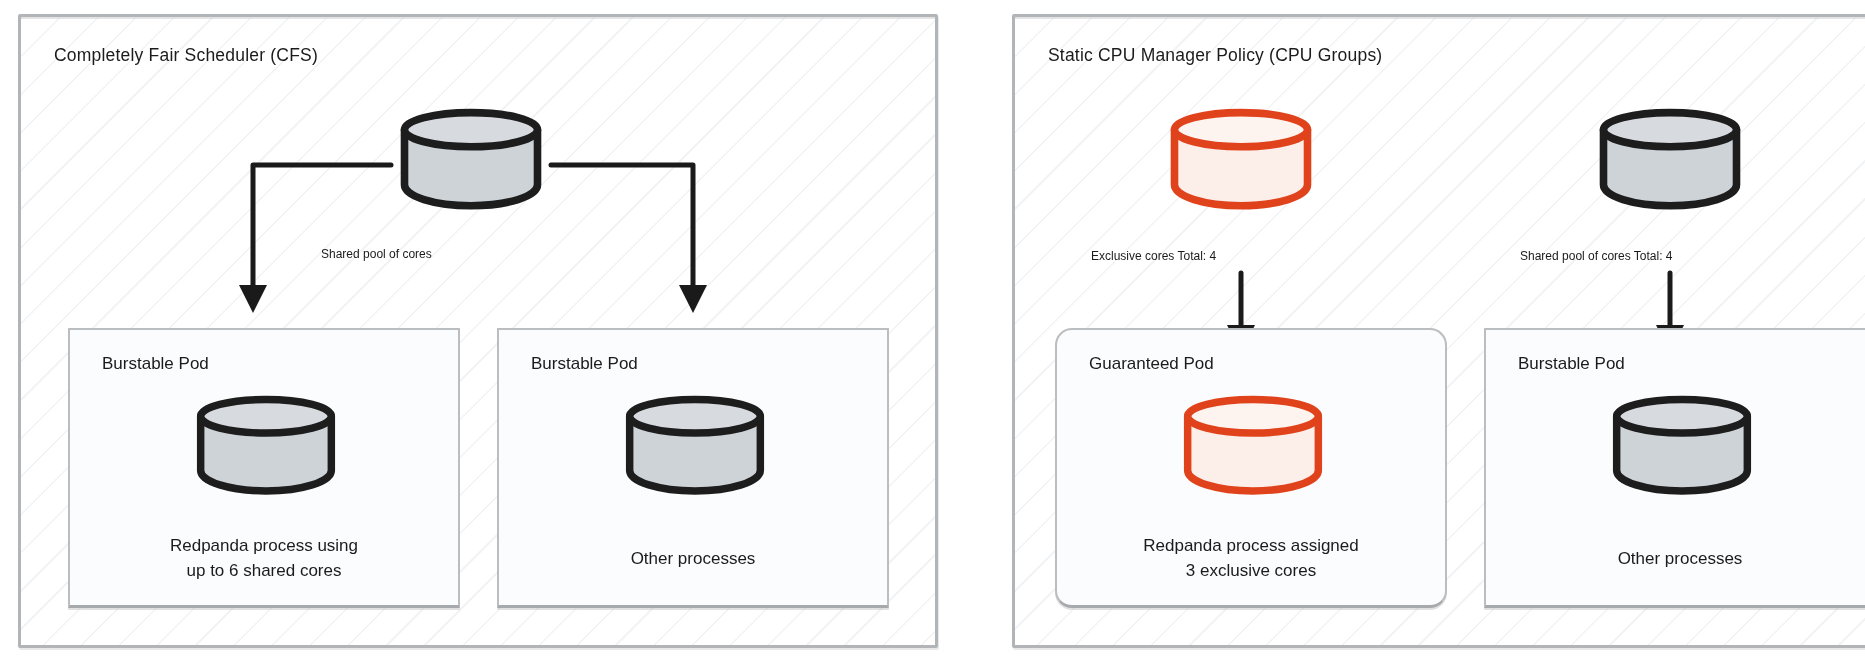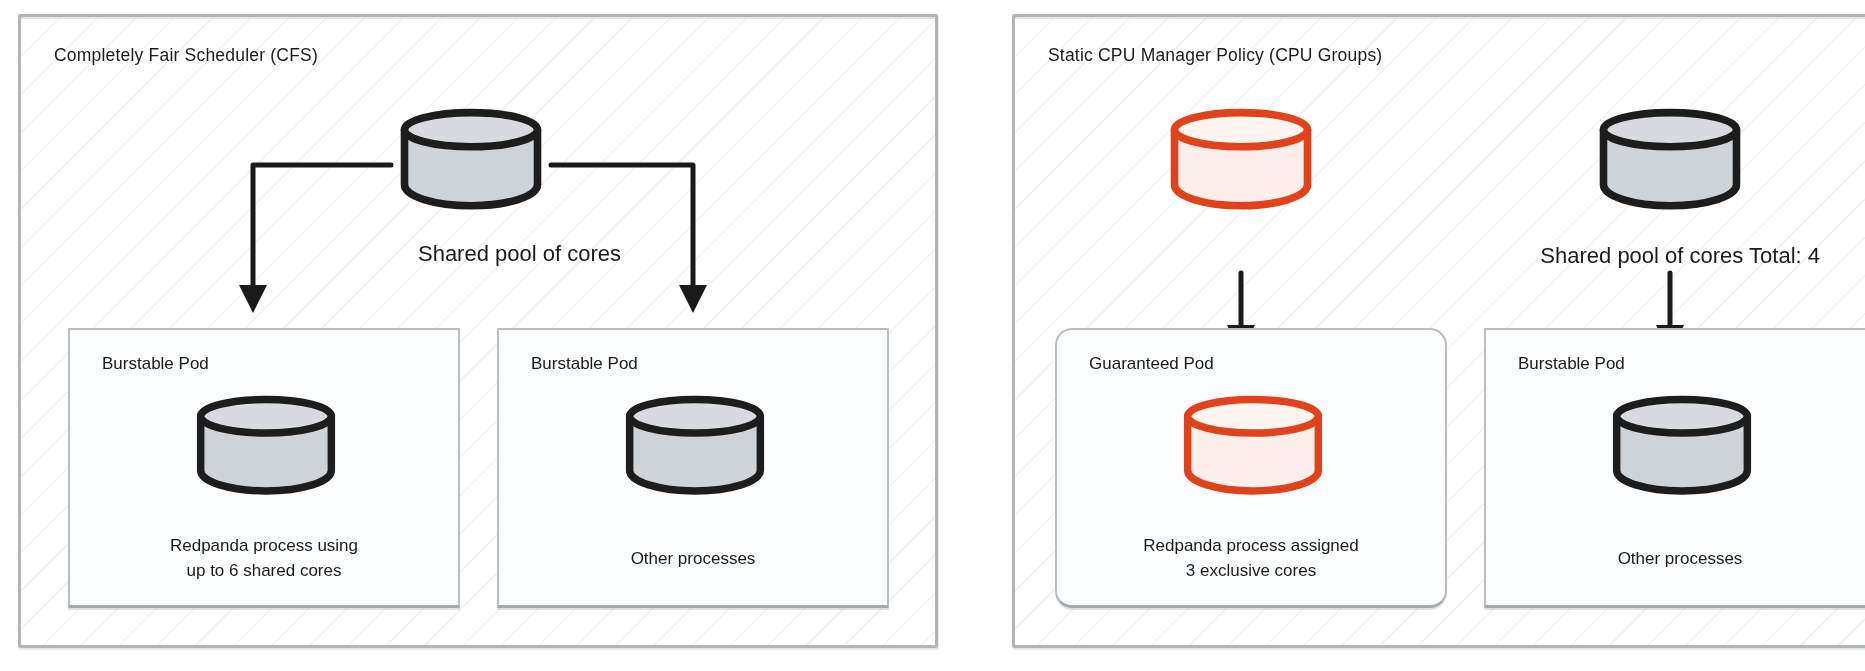--- a/index.html
+++ b/index.html
@@ -21,21 +21,21 @@
 
   .panel-title { position:absolute; left:33px; top:28px; font-size:17.5px; letter-spacing:.2px; white-space:nowrap;text-align:right; }
 
   .cylinder { position:absolute; }
   .cylinder path, .cylinder ellipse { stroke-width:8; stroke-linejoin:round; stroke-linecap:round; }
   .cyl-gray .body { fill:#ced3d8; stroke:#1d1d1d; }
   .cyl-gray .top  { fill:#d7dbdf; stroke:#1d1d1d; }
   .cyl-red  .body { fill:#fceee9; stroke:#e0431c; }
   .cyl-red  .top  { fill:#fdf4f0; stroke:#e0431c; }
 
-  .pool-label { position:absolute; text-align:right; font-size:22px; line-height:26px; white-space:nowrap; }
+  .pool-label { position:absolute; text-align:left; font-size:12px; line-height:26px; white-space:nowrap; }
 
   .arrows { position:absolute; left:0; top:0; pointer-events:none; }
   .arrows path   { fill:none; stroke:#1a1a1a; stroke-width:5; stroke-linecap:round; stroke-linejoin:round; }
   .arrows polygon{ fill:#1a1a1a; stroke:none; }
 
   .pod {
     position:absolute; top:311px; width:392px; height:280px; box-sizing:border-box;
     background:#fbfcfd; border:2px solid #bbbec1; border-bottom:3px solid #a7aaad;
     box-shadow:0 2px 0 rgba(170,170,170,.35); border-radius:1px;
   }
@@ -95,20 +95,23 @@
     </div>
   </div>
 
   <div class="panel panel-static">
     <div class="panel-title">Static CPU Manager Policy (CPU Groups)</div>
 
     <svg class="cylinder cyl-red" style="left:150px; top:88px;" width="152" height="114" viewBox="0 0 160 120" aria-hidden="true">
       <path class="body" d="M10 26 L10 84 A70 22 0 0 0 150 84 L150 26"></path>
       <ellipse class="top" cx="80" cy="26" rx="70" ry="18"></ellipse>
     </svg>
+    <div class="pool-label" style="left:76px; top:226px; width:300px;">
+      <div>Exclusive cores Total: 4</div>
+    </div>
 
     <svg class="cylinder cyl-gray" style="left:579px; top:88px;" width="152" height="114" viewBox="0 0 160 120" aria-hidden="true">
       <path class="body" d="M10 26 L10 84 A70 22 0 0 0 150 84 L150 26"></path>
       <ellipse class="top" cx="80" cy="26" rx="70" ry="18"></ellipse>
     </svg>
     <div class="pool-label" style="left:505px; top:226px; width:300px;">
       <div>Shared pool of cores Total: 4</div>
     </div>
 
     <svg class="arrows" width="878" height="628" viewBox="0 0 878 628" aria-hidden="true">

